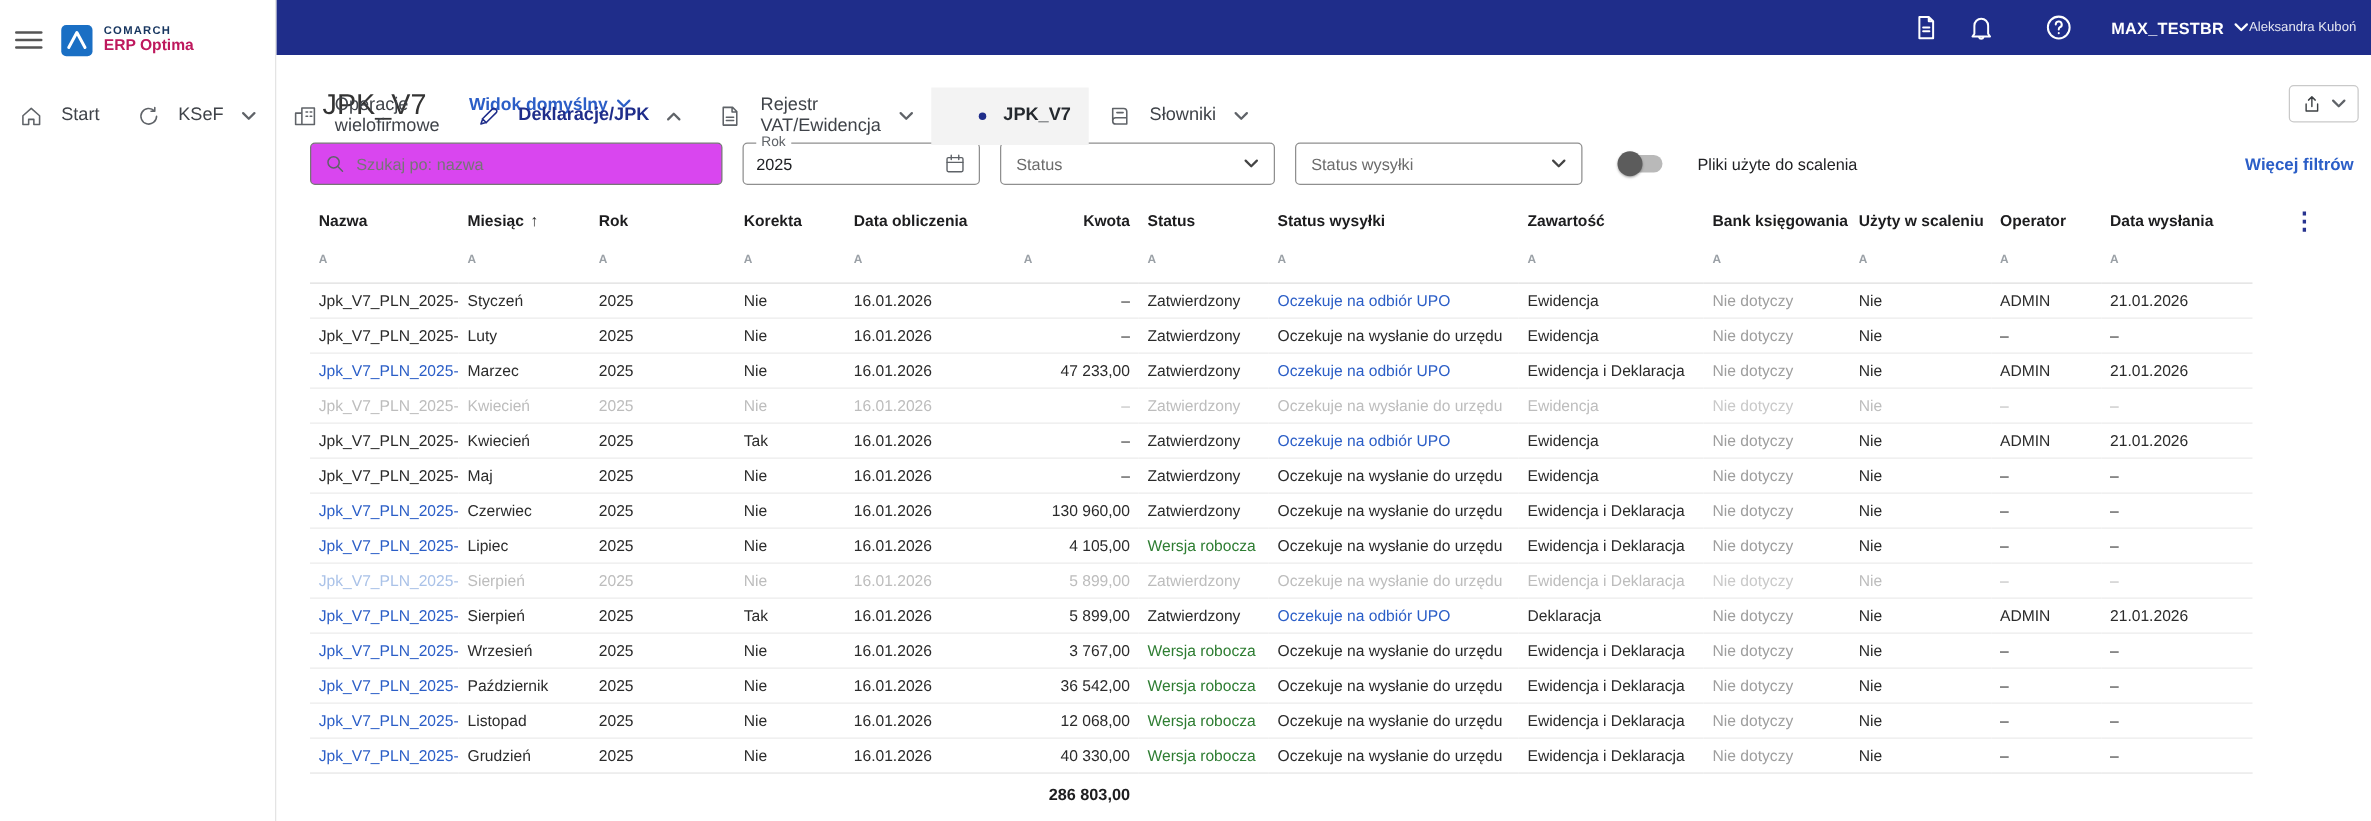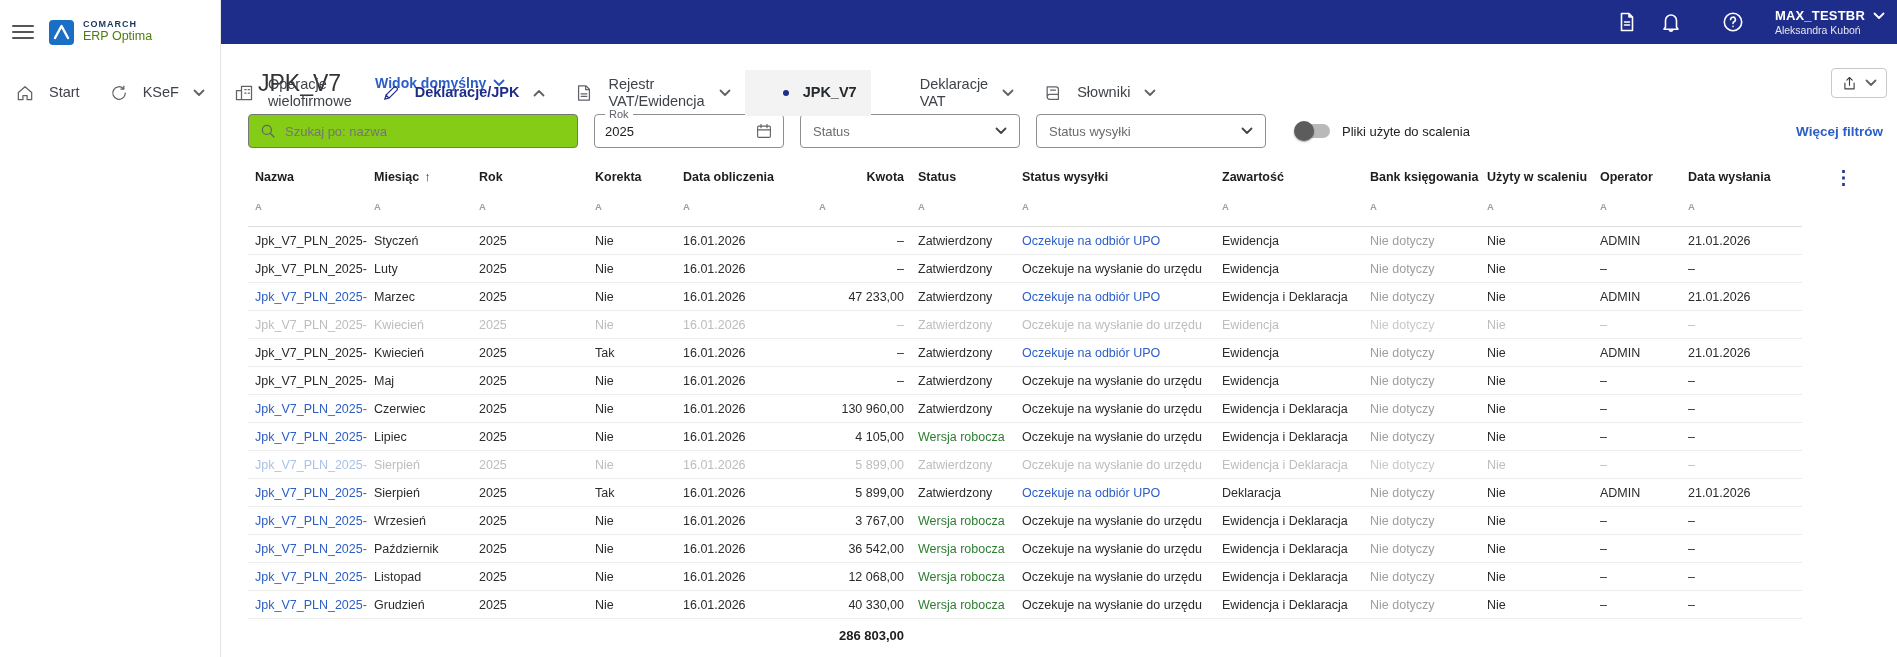--- a/index.html
+++ b/index.html
@@ -6,41 +6,41 @@
   html,body{width:1897px;height:657px;overflow:hidden;background:#fff;
     font-family:"Liberation Sans",sans-serif;color:#202124}
   .app{position:relative;width:1897px;height:657px;background:#fff}
 
   
   .topbar{position:absolute;left:221px;top:0;right:0;height:44px;background:#1f2d8a;
     display:flex;align-items:center;justify-content:flex-end;gap:20px;padding-right:12px}
   .tb-icon{width:24px;height:24px;color:#fff;cursor:pointer;display:inline-flex}
   .tb-icon svg{width:100%;height:100%;stroke:#fff;fill:none;stroke-width:1.6;stroke-linecap:round;stroke-linejoin:round}
   .tb-help{margin-left:18px}
-  .user{display:flex;flex-direction:column;color:#fff;cursor:pointer;margin-left:10px;min-width:104px}
+  .user{display:flex;color:#fff;cursor:pointer;margin-left:10px;min-width:104px}
   .u-top{display:flex;align-items:center;gap:8px}
   .u-name{font-size:13px;font-weight:700;letter-spacing:.2px}
   .u-sub{font-size:10.5px;color:rgba(255,255,255,.88);margin-top:1px}
   .chev{width:12px;height:8px;flex:0 0 auto}
   .chev path{fill:none;stroke:#5f6368;stroke-width:1.8;stroke-linecap:round;stroke-linejoin:round}
   .chev.white path{stroke:#fff}
   .chev.blue path{stroke:#2b5ec7}
   .chev.up{transform:rotate(180deg)}
 
   
   .sidebar{position:absolute;left:0;top:0;width:221px;height:657px;background:#fff;
     border-right:1px solid #e4e4e4;z-index:2}
   .side-head{display:flex;align-items:center;height:64px;padding:17px 12px;gap:14px}
   .hamburger{width:22px;display:flex;flex-direction:column;gap:4px;cursor:pointer}
   .hamburger i{display:block;height:2px;background:#555;border-radius:1px}
   .logo{display:flex;align-items:center;gap:8px}
   .logo-mark{width:27px;height:27px;flex:0 0 auto}
   .logo-text{display:flex;flex-direction:column;line-height:1.1}
   .logo-l1{font-size:9px;font-weight:700;letter-spacing:1px;color:#16355f}
-  .logo-l2{font-size:12.5px;font-weight:400;color:#4d7c0f}
+  .logo-l2{font-size:12.5px;font-weight:700;color:#be185d}
   .nav{display:flex;flex-direction:row;margin-top:6px}
   .nav-item{display:flex;align-items:center;min-height:46px;padding:0 14px 0 15px;gap:14px;
     cursor:pointer;font-size:14.5px;color:#3f4349}
   .nicon{width:20px;height:20px;color:#5f6368;flex:0 0 auto;display:inline-flex}
   .nicon svg{width:100%;height:100%;stroke:currentColor;fill:none;stroke-width:1.5;stroke-linecap:round;stroke-linejoin:round}
   .nlabel{flex:1;line-height:1.2}
   .nav-item .chev{margin-left:auto}
   .nav-item.active{color:#1f2d8a;font-weight:700}
   .nav-item.active .nicon{color:#1f2d8a}
   .nav-item.sub{padding-left:49px}
@@ -53,37 +53,37 @@
   .page-title{font-size:23px;font-weight:500;color:#333;margin-left:10px}
   .view-sel{display:flex;align-items:center;gap:7px;margin-left:34px;color:#2b5ec7;
     font-size:14px;font-weight:600;cursor:pointer}
   .export-btn{margin-left:auto;display:flex;align-items:center;gap:7px;border:1px solid #c9c9c9;
     border-radius:4px;height:30px;padding:0 9px;cursor:pointer;background:#fff}
   .export-btn svg.share{width:17px;height:17px;stroke:#3c4043;fill:none;stroke-width:1.6;stroke-linecap:round;stroke-linejoin:round}
 
   
   .filters{display:flex;align-items:center;margin-top:14px;height:34px;gap:16px;padding-right:8px}
   .search{display:flex;align-items:center;width:330px;height:34px;border:1px solid #767676;
-    border-radius:4px;padding:0 10px;gap:8px;background:#84cc16}
+    border-radius:4px;padding:0 10px;gap:8px;background:#d946ef}
   .search svg{width:18px;height:18px;stroke:#5f6368;fill:none;stroke-width:1.6;stroke-linecap:round}
   .search input{border:none;outline:none;flex:1;font-size:13px;font-family:inherit;color:#202124;background:transparent}
   .search input::placeholder{color:#757575}
   .rok{position:relative;width:190px;height:34px;border:1px solid #8f8f8f;border-radius:4px;
     display:flex;align-items:center;padding:0 10px;cursor:pointer;background:#fff}
   .rok label{position:absolute;top:-7px;left:10px;background:#fff;padding:0 4px;
     font-size:11px;color:#5f6368}
   .rok-val{font-size:13px;color:#202124;flex:1}
   .rok svg{width:18px;height:18px;stroke:#5f6368;fill:none;stroke-width:1.5;stroke-linecap:round}
   .select{height:34px;border:1px solid #8f8f8f;border-radius:4px;display:flex;align-items:center;
     padding:0 12px;cursor:pointer;background:#fff}
   .select .ph{flex:1;font-size:13px;color:#6b6b6b}
   .select .chev path{stroke:#444}
   .sel-status{width:220px}
   .sel-wysylka{width:230px}
-  .toggle-wrap{display:flex;align-items:center;gap:12px;margin-left:14px}
+  .toggle-wrap{display:flex;align-items:center;gap:28px;margin-left:14px}
   .switch{position:relative;width:34px;height:14px;background:#b9b9b9;border-radius:7px;cursor:pointer;flex:0 0 auto}
   .switch .knob{position:absolute;left:-2px;top:-3px;width:20px;height:20px;border-radius:50%;
     background:#5c5c5c;box-shadow:0 1px 2px rgba(0,0,0,.35)}
   .tlabel{font-size:13px;color:#202124;white-space:nowrap}
   .more{margin-left:auto;color:#2b5ec7;font-size:13.5px;font-weight:700;cursor:pointer;white-space:nowrap;margin-right:6px}
 
   
   .table-wrap{position:relative;margin-top:12px}
   table{border-collapse:collapse;table-layout:fixed;width:1646px}
   thead th{font-size:12.5px;font-weight:700;color:#1d1d1f;text-align:left;
@@ -179,26 +179,20 @@
           </span>
         <span class="nlabel" style="max-width:118px">Rejestr VAT/Ewidencja</span>
         <svg class="chev" viewBox="0 0 12 8">
             <path d="M1.5 1.5 6 6l4.5-4.5"></path>
           </svg>
       </div>
       <div class="nav-item sub selected">
         <span class="bullet"></span>
         <span class="nlabel">JPK_V7</span>
       </div>
-      <div class="nav-item sub">
-        <span class="nlabel">Deklaracje VAT</span>
-        <svg class="chev" viewBox="0 0 12 8">
-            <path d="M1.5 1.5 6 6l4.5-4.5"></path>
-          </svg>
-      </div>
       <div class="nav-item">
         <span class="nicon">
             <svg viewBox="0 0 24 24">
               <path d="M5 4.5h10.5a3 3 0 0 1 3 3v12H8a3 3 0 0 1-3-3zM5 16.5a3 3 0 0 1 3-3h10.5M9 8.5h6"></path>
             </svg>
           </span>
         <span class="nlabel">Słowniki</span>
         <svg class="chev" viewBox="0 0 12 8">
             <path d="M1.5 1.5 6 6l4.5-4.5"></path>
           </svg>

